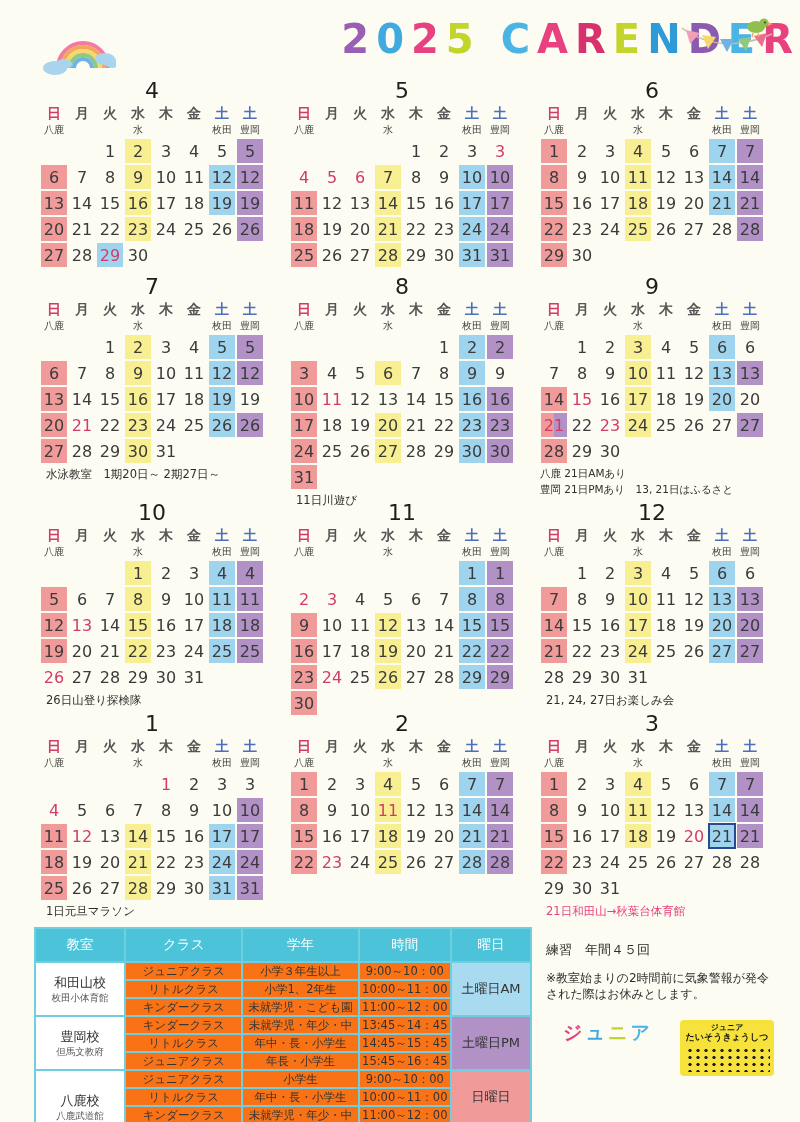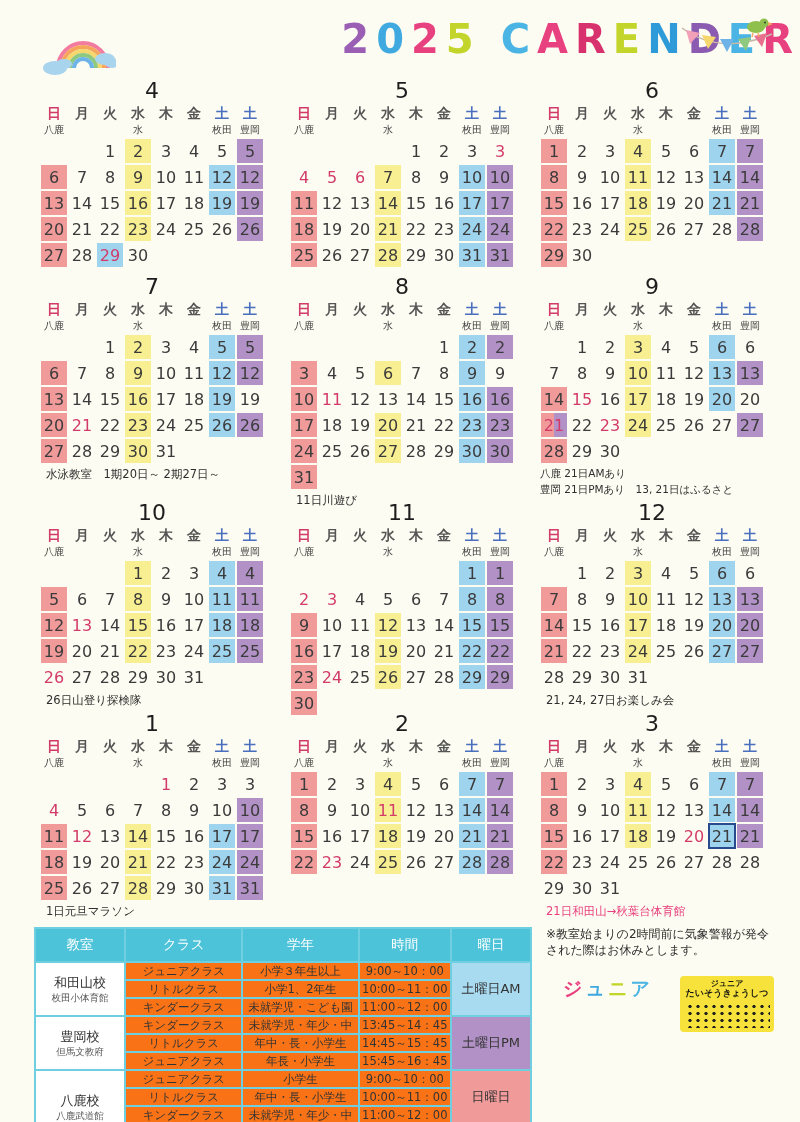--- a/index.html
+++ b/index.html
@@ -961,20 +961,21 @@
         <tr>
           <td>水曜日コース</td>
           <td>全年齢</td>
           <td>17:00～18：00</td>
           <td rowspan="1" class="daycell day-yellow">水曜日</td>
         </tr>
       </tbody>
   </table>
 
   <div class="rightcol">
+    <div class="practice">練習　年間４５回</div>
     <p class="note-p">※教室始まりの2時間前に気象警報が発令された際はお休みとします。</p>
 
     <div class="logo-row">
       <div class="logo-text">
         <div class="logo-line1"><span style="color: rgb(232, 65, 127);">ジ</span><span style="color: rgb(63, 169, 224);">ュ</span><span style="color: rgb(195, 212, 43);">ニ</span><span style="color: rgb(74, 180, 228);">ア</span></div>
       </div>
       <div class="badge">
         <div class="badge-l1">ジュニア</div>
         <div class="badge-l2">たいそうきょうしつ</div>
         <div class="badge-dots"></div>

